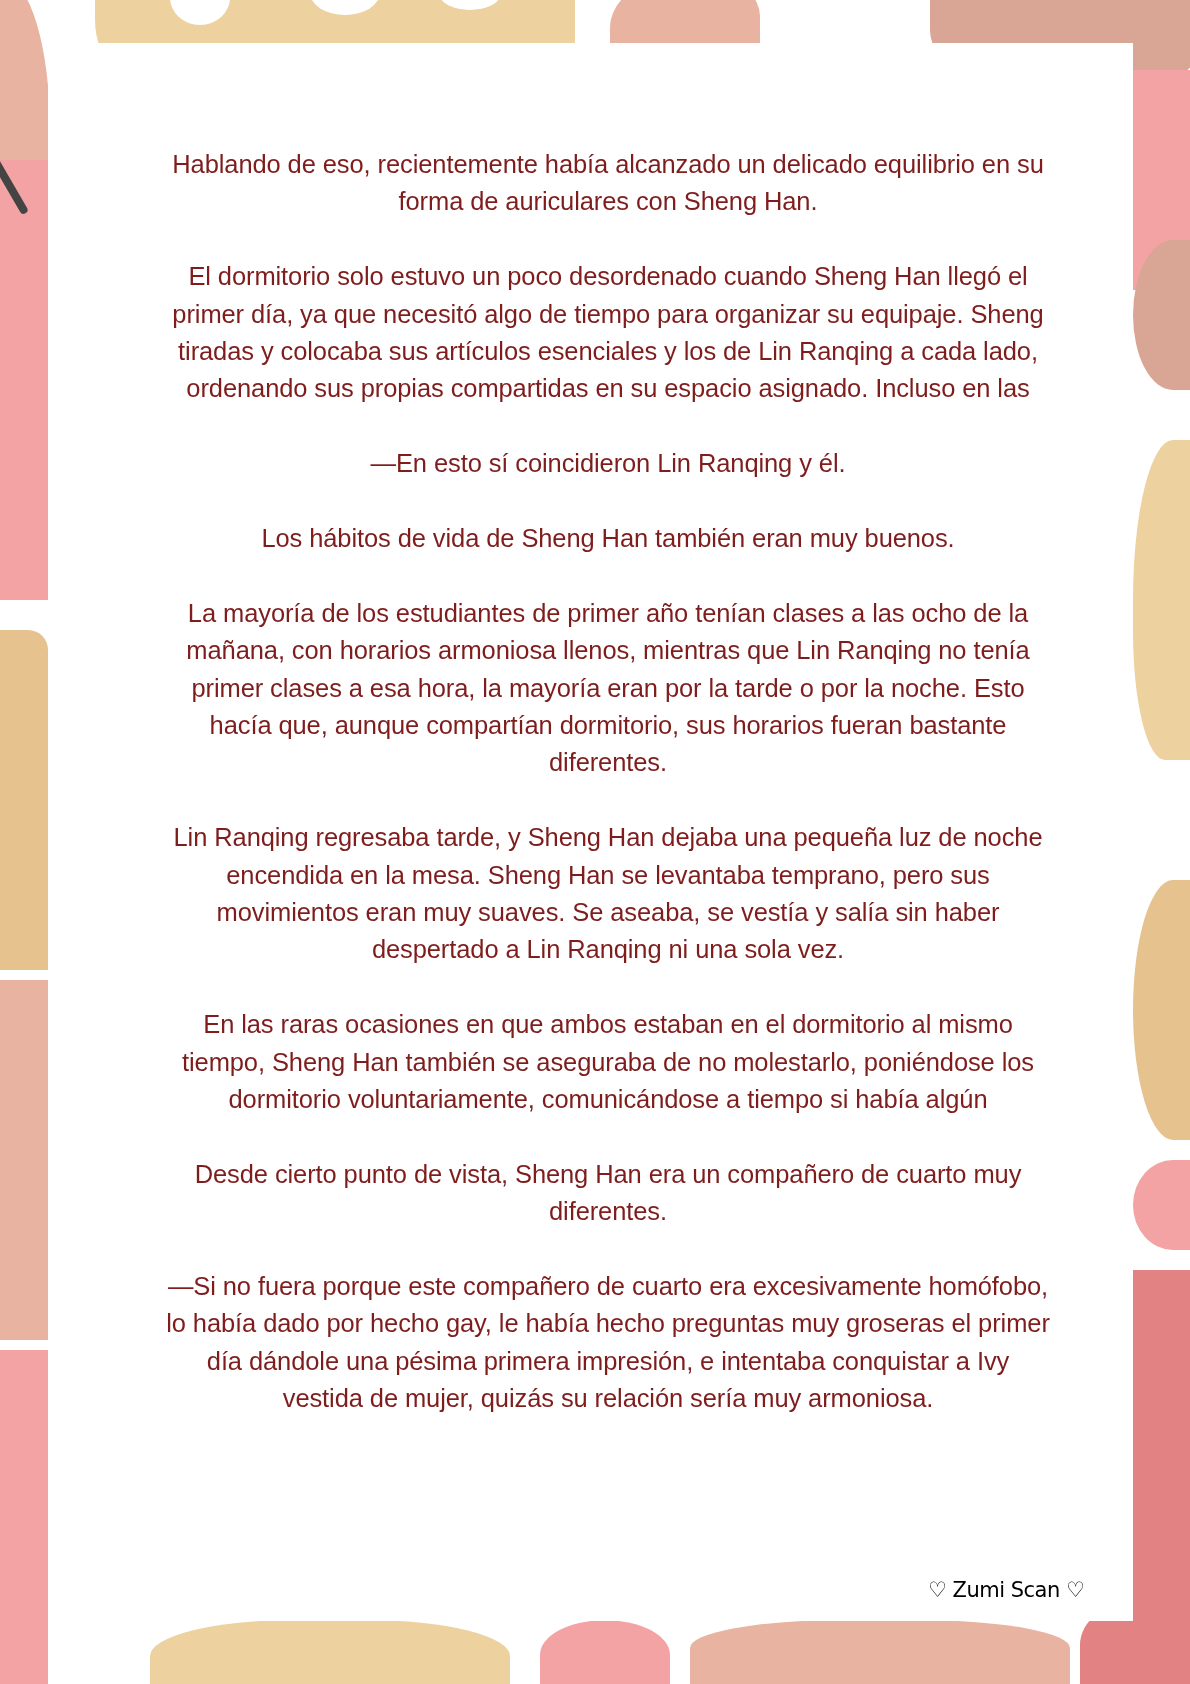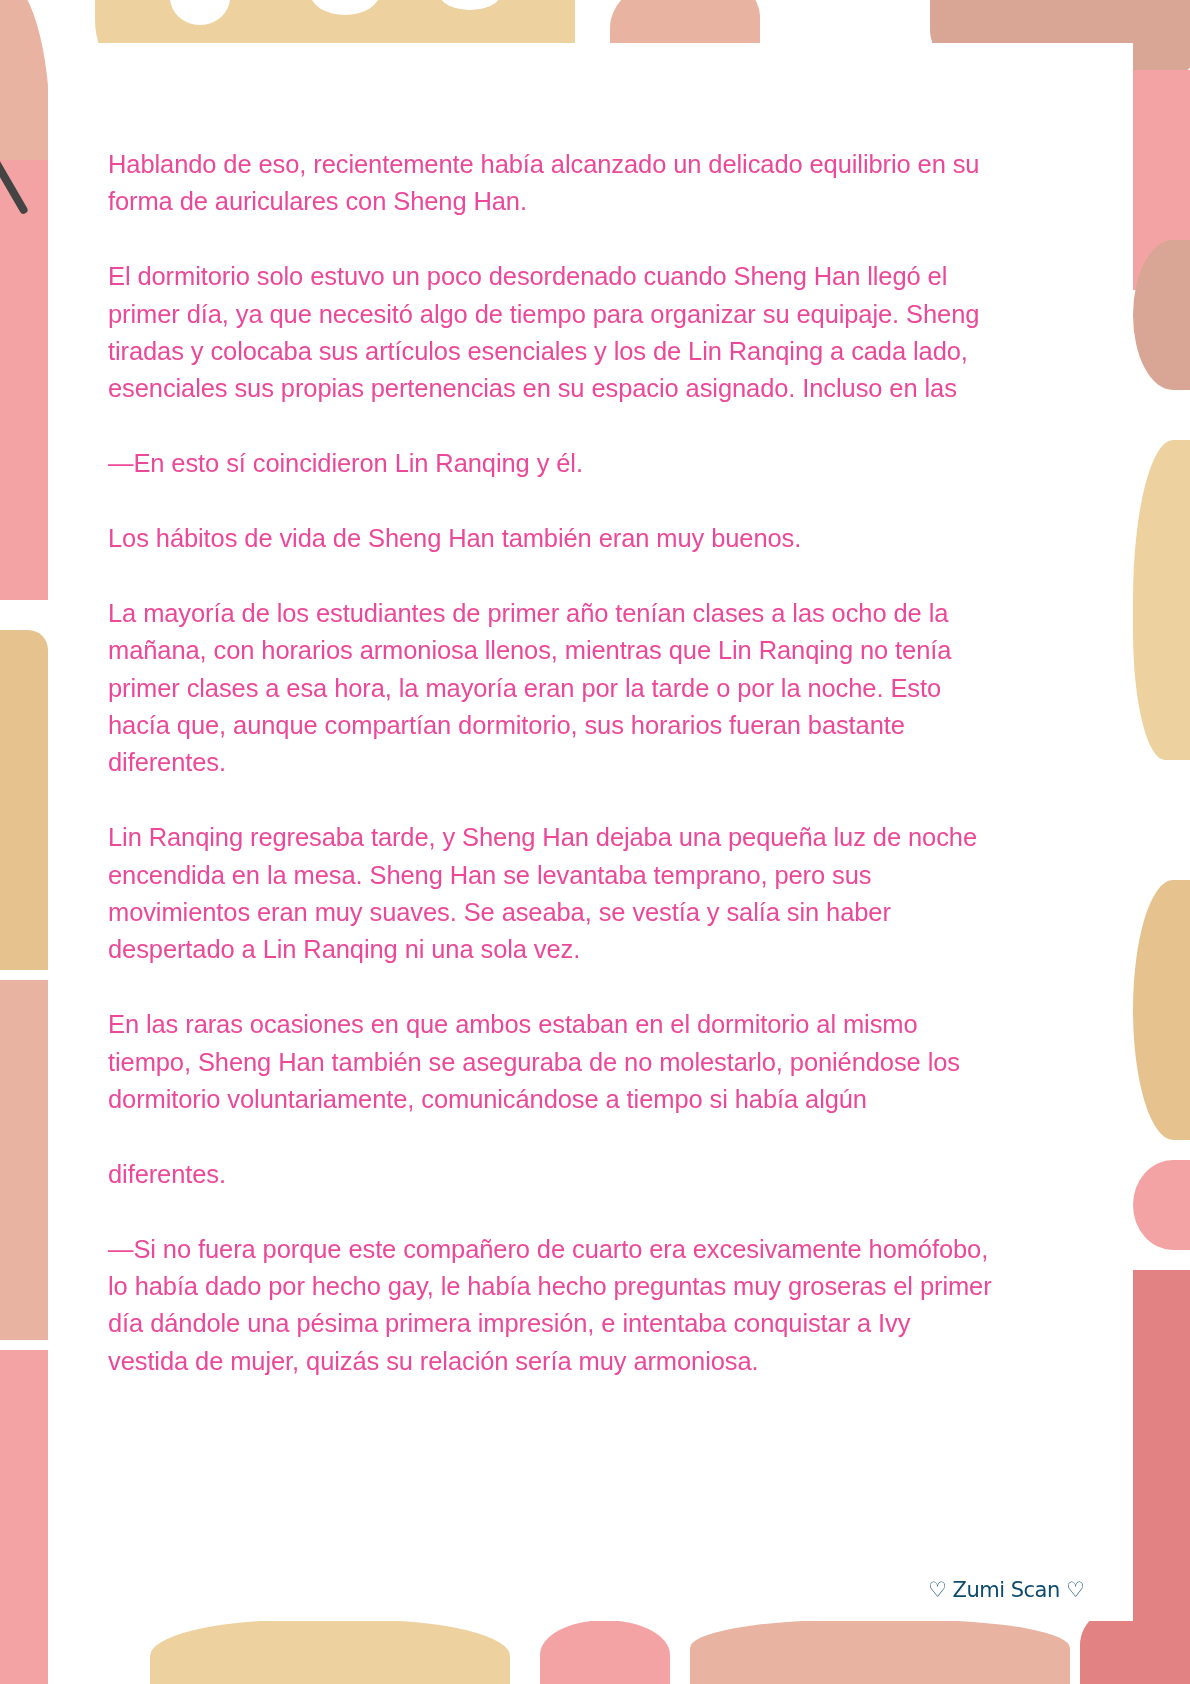--- a/index.html
+++ b/index.html
@@ -8,28 +8,29 @@
     background: #ffffff;
     font-family: "Liberation Sans", "DejaVu Sans", sans-serif;
   }
   .blob { position: absolute; }
   .panel {
     position: absolute; left: 48px; top: 43px; width: 1085px; height: 1578px;
     background: #ffffff; z-index: 5;
   }
   .text {
     position: absolute; left: 108px; top: 146px; width: 1000px; z-index: 6;
-    font-size: 25.5px; line-height: 37.4px; color: #ec4899;
+    font-size: 25.5px; line-height: 37.4px; color: #7f1d1d;
     letter-spacing: -0.1px;
+    text-align: center;
   }
   .text p { margin: 0 0 37.4px 0; }
   .line { display: block; white-space: nowrap; }
   .watermark {
     position: absolute; left: 928px; top: 1578px; z-index: 6;
-    font-size: 21px; color: #0c4a6e; font-family: "DejaVu Sans", sans-serif;
+    font-size: 21px; color: #000000; font-family: "DejaVu Sans", sans-serif;
     letter-spacing: -0.5px;
   }
 </style>
 </head>
 <body>
 
 <div>
 
   <div class="blob" style="left:95px;top:-60px;width:480px;height:160px;background:#edd19f;border-radius:0 0 60px 80px;"></div>
   <div class="blob" style="left:170px;top:-30px;width:60px;height:55px;background:#fff;border-radius:50%;"></div>
@@ -62,21 +63,21 @@
 
 <div class="text" id="doc-body">
     <p>
       <span class="line">Hablando de eso, recientemente había alcanzado un delicado equilibrio en su</span>
       <span class="line">forma de auriculares con Sheng Han.</span>
     </p>
     <p>
       <span class="line">El dormitorio solo estuvo un poco desordenado cuando Sheng Han llegó el</span>
       <span class="line">primer día, ya que necesitó algo de tiempo para organizar su equipaje. Sheng</span>
       <span class="line">tiradas y colocaba sus artículos esenciales y los de Lin Ranqing a cada lado,</span>
-      <span class="line">esenciales sus propias pertenencias en su espacio asignado. Incluso en las</span>
+      <span class="line">ordenando sus propias compartidas en su espacio asignado. Incluso en las</span>
     </p>
     <p>
       <span class="line">—En esto sí coincidieron Lin Ranqing y él.</span>
     </p>
     <p>
       <span class="line">Los hábitos de vida de Sheng Han también eran muy buenos.</span>
     </p>
     <p>
       <span class="line">La mayoría de los estudiantes de primer año tenían clases a las ocho de la</span>
       <span class="line">mañana, con horarios armoniosa llenos, mientras que Lin Ranqing no tenía</span>
@@ -89,20 +90,21 @@
       <span class="line">encendida en la mesa. Sheng Han se levantaba temprano, pero sus</span>
       <span class="line">movimientos eran muy suaves. Se aseaba, se vestía y salía sin haber</span>
       <span class="line">despertado a Lin Ranqing ni una sola vez.</span>
     </p>
     <p>
       <span class="line">En las raras ocasiones en que ambos estaban en el dormitorio al mismo</span>
       <span class="line">tiempo, Sheng Han también se aseguraba de no molestarlo, poniéndose los</span>
       <span class="line">dormitorio voluntariamente, comunicándose a tiempo si había algún</span>
     </p>
     <p>
+      <span class="line">Desde cierto punto de vista, Sheng Han era un compañero de cuarto muy</span>
       <span class="line">diferentes.</span>
     </p>
     <p>
       <span class="line">—Si no fuera porque este compañero de cuarto era excesivamente homófobo,</span>
       <span class="line">lo había dado por hecho gay, le había hecho preguntas muy groseras el primer</span>
       <span class="line">día dándole una pésima primera impresión, e intentaba conquistar a Ivy</span>
       <span class="line">vestida de mujer, quizás su relación sería muy armoniosa.</span>
     </p>
   </div>
 

